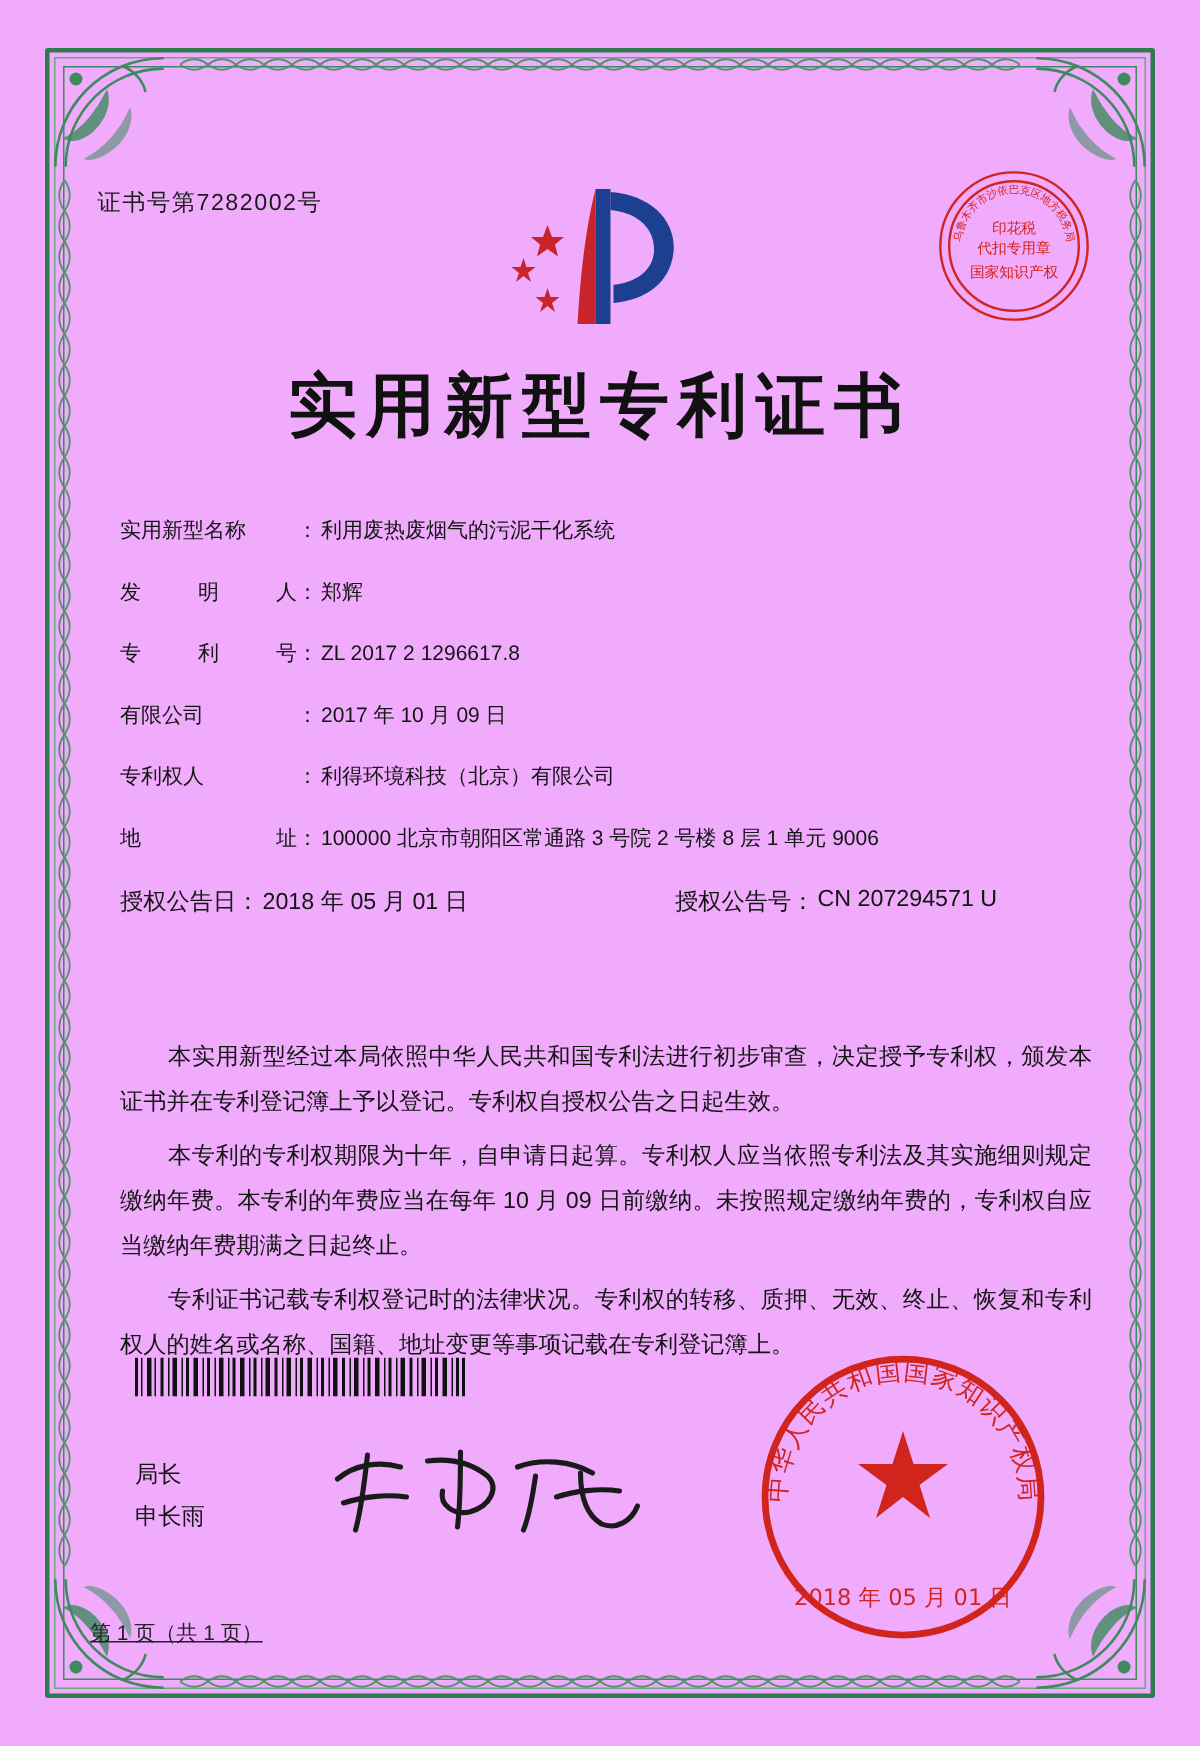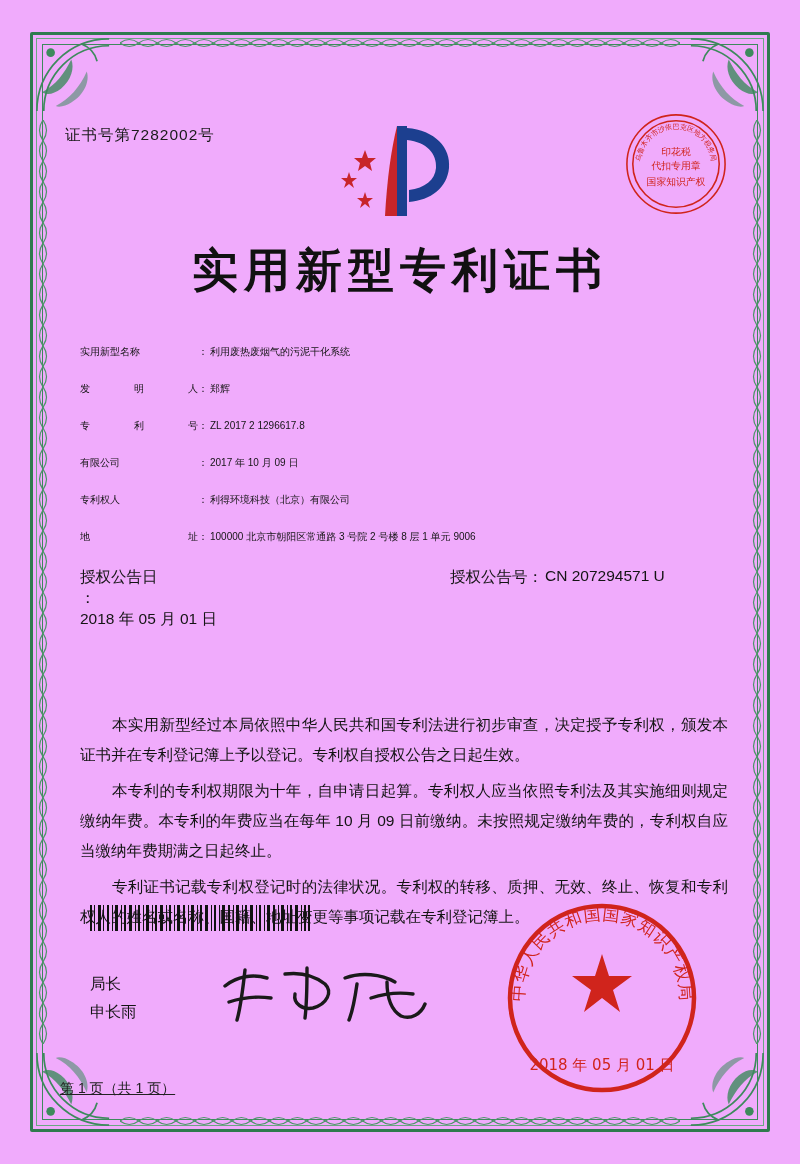--- a/index.html
+++ b/index.html
@@ -116,21 +116,21 @@
 
   .fields {
     position: absolute;
     left: 20px; top: 285px;
     width: 650px;
   }
   .field-row {
     display: flex;
     align-items: baseline;
     margin-bottom: 23px;
-    font-size: 10px;
+    font-size: 14px;
     color: #141414;
     font-family: "Liberation Sans", sans-serif;
   }
   .field-label {
     width: 118px;
     flex: 0 0 118px;
     white-space: nowrap;
   }
   .field-label.spread {
     display: flex;
@@ -140,34 +140,33 @@
   .field-value { flex: 1; }
 
   .row-split {
     display: flex;
     align-items: baseline;
     font-size: 15.5px;
     margin-bottom: 14px;
     font-family: "Liberation Sans", sans-serif;
     color: #141414;
   }
-  .row-split .left { width: 370px; display: flex; flex-direction: column; }
+  .row-split .left { width: 370px; display: flex; }
   .row-split .right { display: flex; }
   .row-split .lbl { white-space: nowrap; }
 
   .paragraphs {
     position: absolute;
     left: 20px; top: 630px;
     width: 648px;
     font-size: 15.5px;
     line-height: 30px;
     color: #141414;
     font-family: "Liberation Sans", sans-serif;
     text-align: justify;
-    margin-top: 20px;
   }
   .paragraphs p {
     margin: 0 0 6px 0;
     text-indent: 32px;
   }
 
   
   .barcode {
     position: absolute;
     left: 30px; top: 845px;

